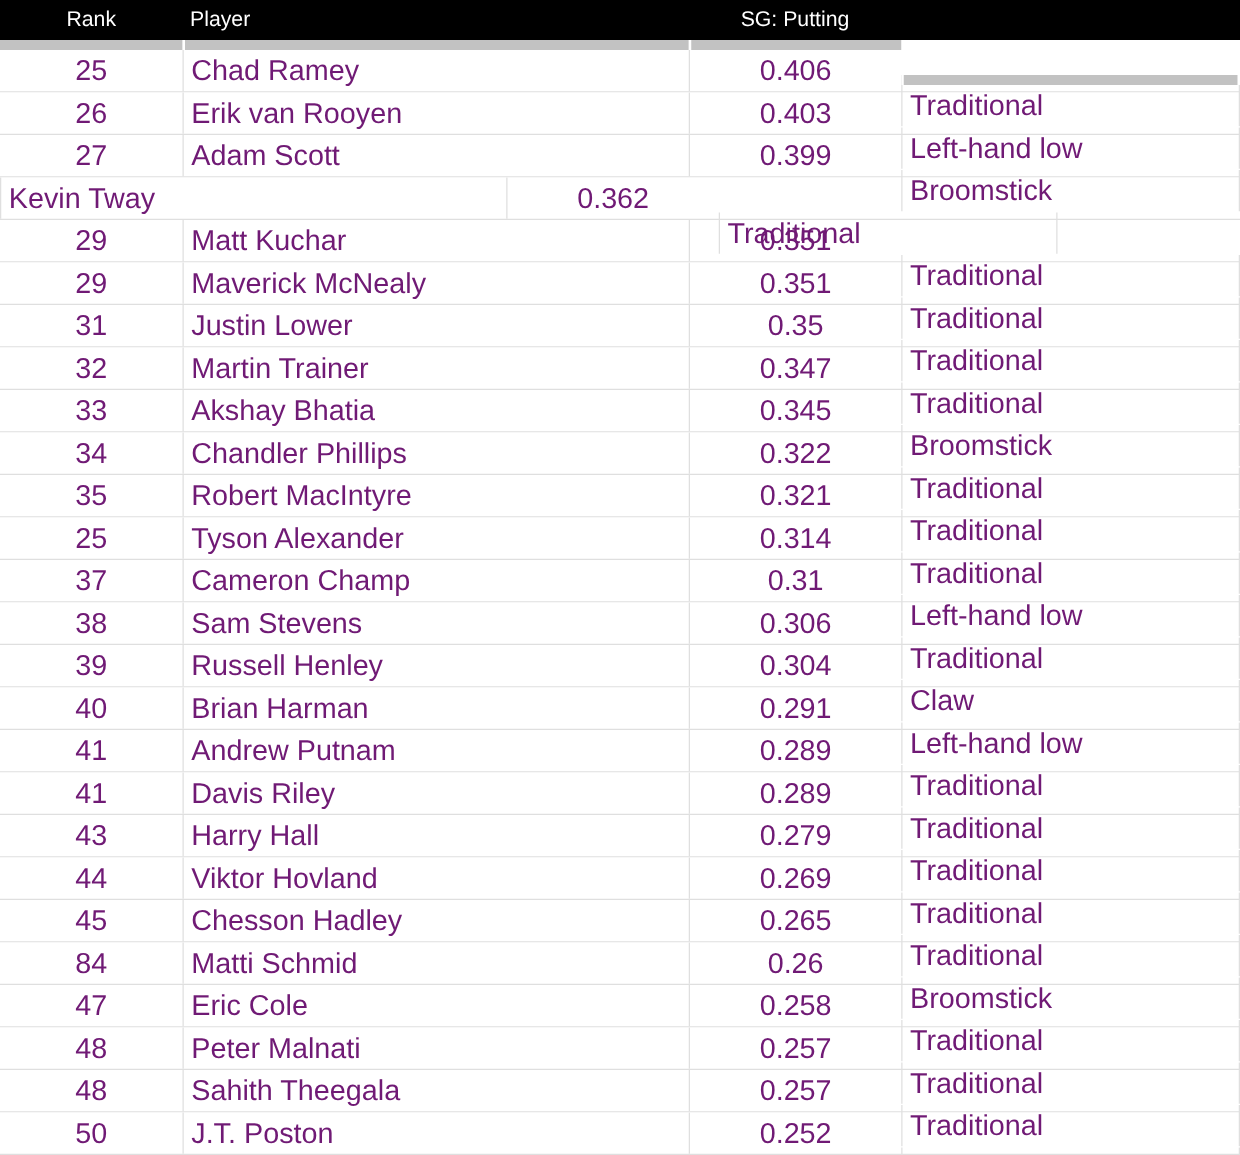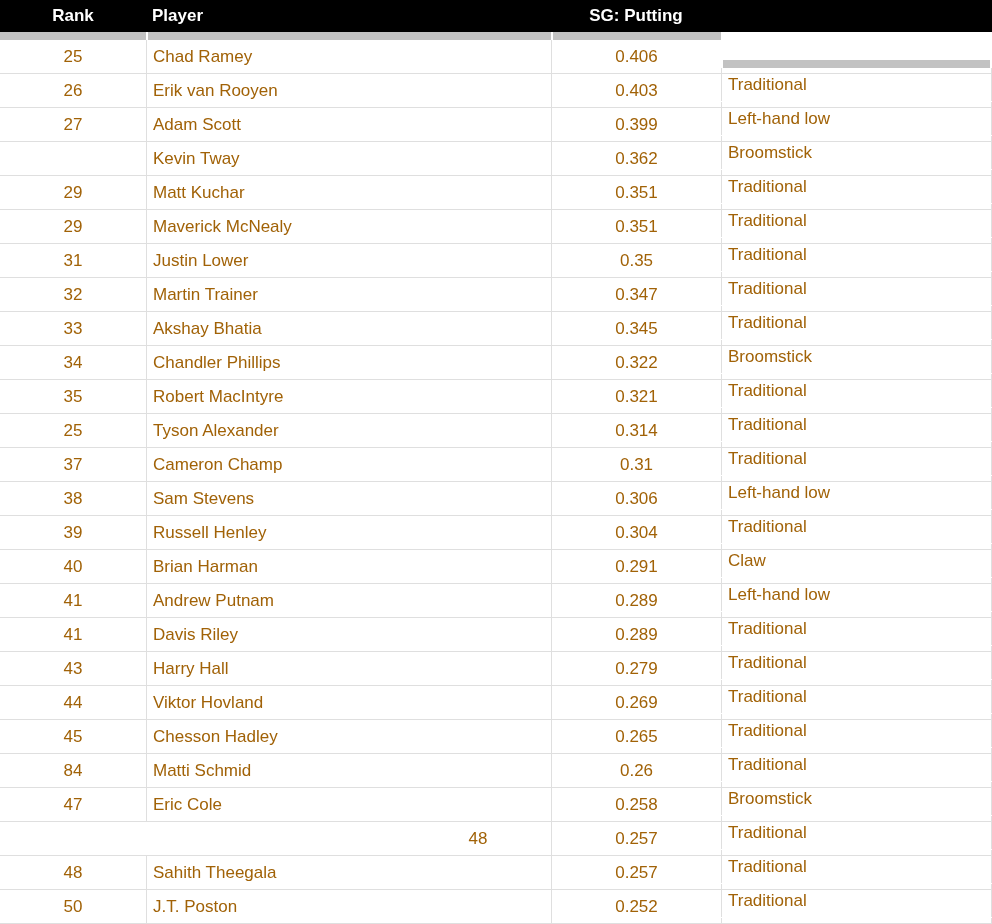--- a/index.html
+++ b/index.html
@@ -14,21 +14,21 @@
     background: #ffffff;
     overflow: hidden;
   }
   
   .header-row {
     display: flex;
     height: 32px;
     background: #000000;
     color: #ffffff;
     font-size: 17px;
-    font-weight: bold;
+    font-weight: normal;
   }
   .header-row .cell {
     display: flex;
     align-items: center;
     height: 100%;
   }
   
   .freeze-strip {
     display: flex;
     height: 8px;
@@ -39,23 +39,22 @@
   }
   .freeze-strip .seg + .seg { border-left: 2px solid #ffffff; }
   .freeze-strip .seg:last-child { border-right: 2px solid #ffffff; }
   
   .body-rows { width: 100%; }
   .row {
     display: flex;
     height: 34px;
     background: #ffffff;
     border-bottom: 1.5px solid #dfdfdf;
-    font-size: 17px;
-    color: #a16207;
-    justify-content: flex-end;
+    font-size: 23px;
+    color: #701a75;
   }
   .row .cell {
     display: flex;
     align-items: center;
     height: 100%;
     overflow: hidden;
     white-space: nowrap;
   }
   
   .col-rank   { width: 146px; justify-content: center; }
@@ -220,20 +219,21 @@
       <div class="cell col-grip">Broomstick</div>
     </div>
       <div class="row">
       <div class="cell col-rank">47</div>
       <div class="cell col-player">Eric Cole</div>
       <div class="cell col-sg">0.258</div>
       <div class="cell col-grip">Traditional</div>
     </div>
       <div class="row">
       <div class="cell col-rank">48</div>
+      <div class="cell col-player">Peter Malnati</div>
       <div class="cell col-sg">0.257</div>
       <div class="cell col-grip">Traditional</div>
     </div>
       <div class="row">
       <div class="cell col-rank">48</div>
       <div class="cell col-player">Sahith Theegala</div>
       <div class="cell col-sg">0.257</div>
       <div class="cell col-grip">Traditional</div>
     </div>
       <div class="row">

